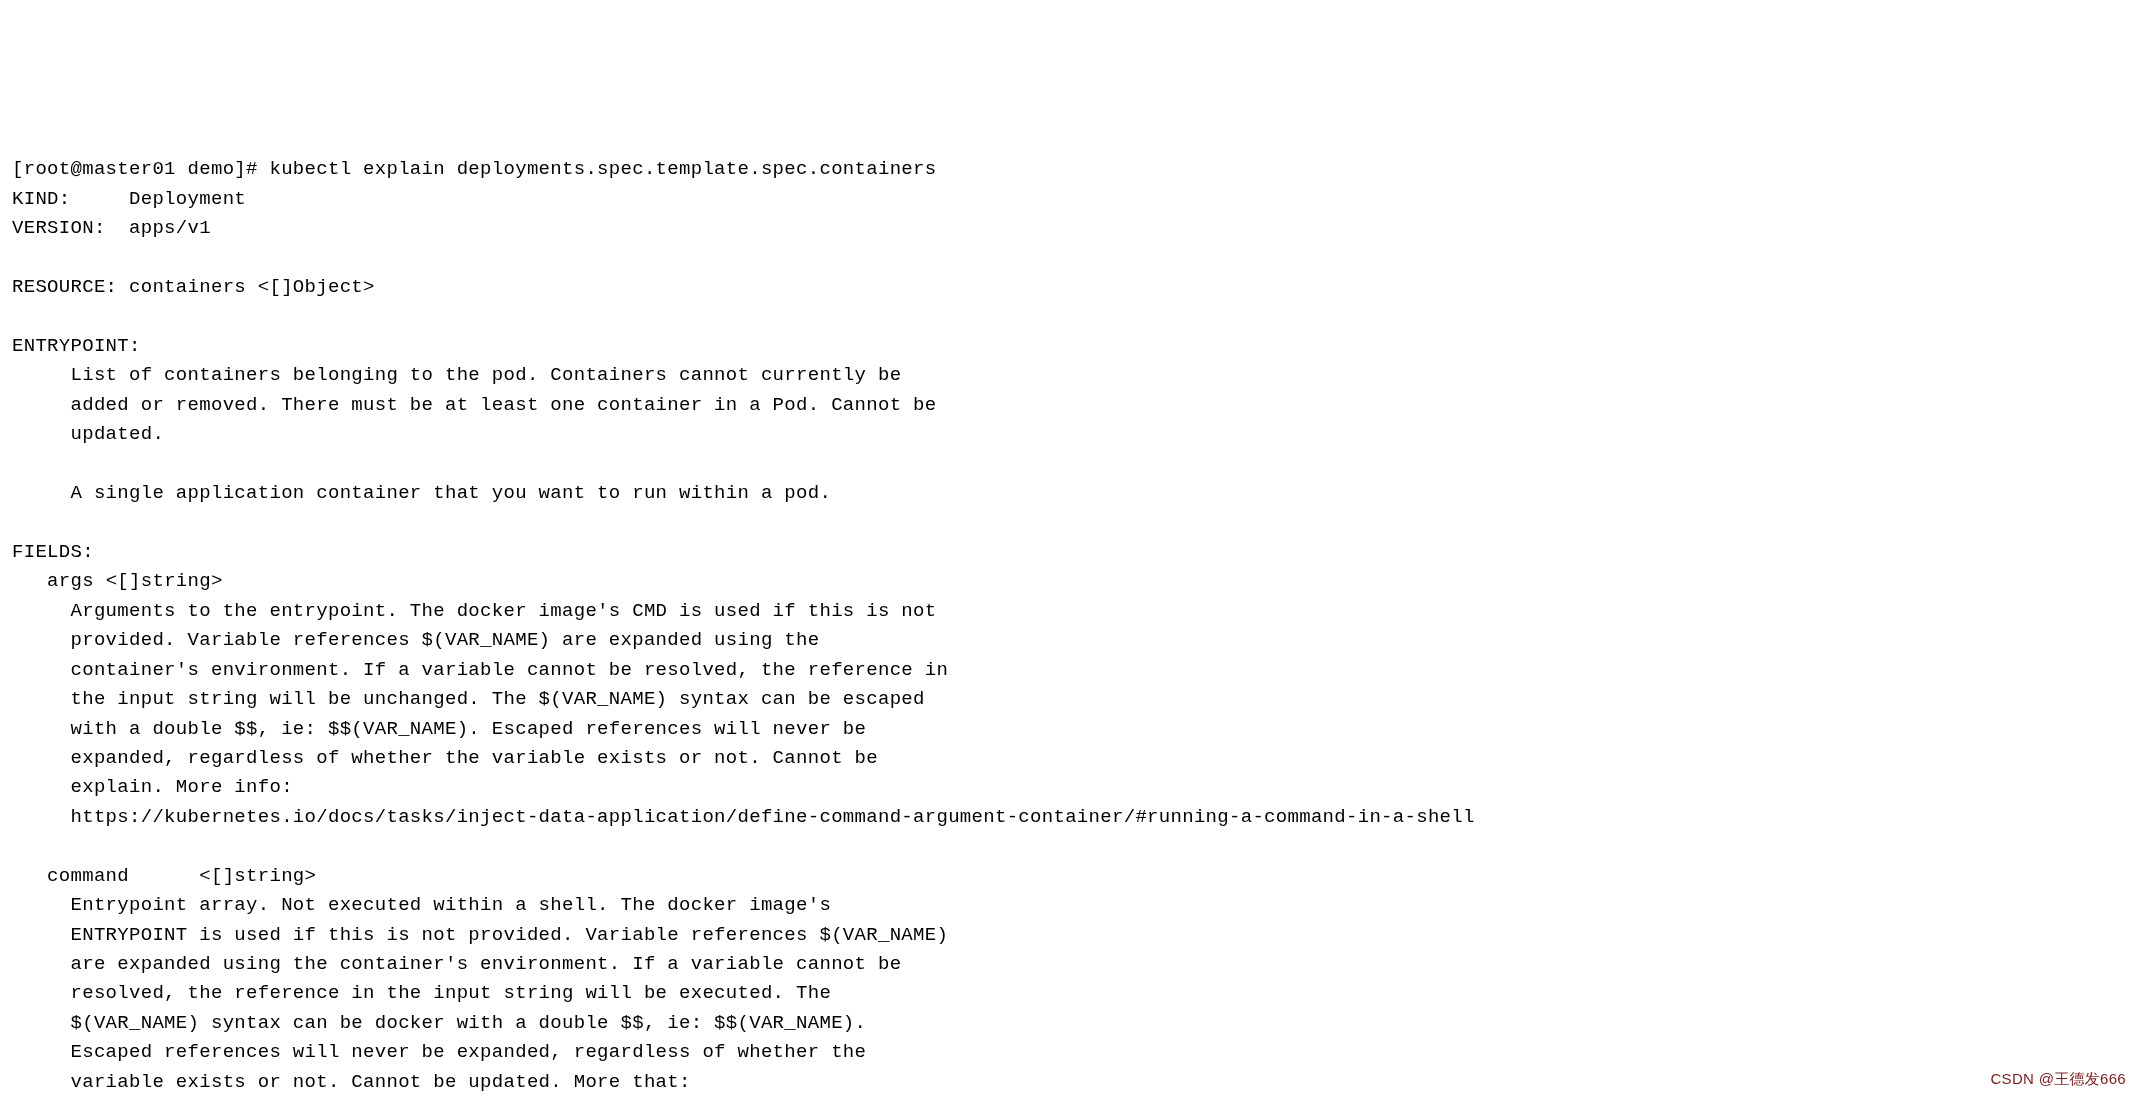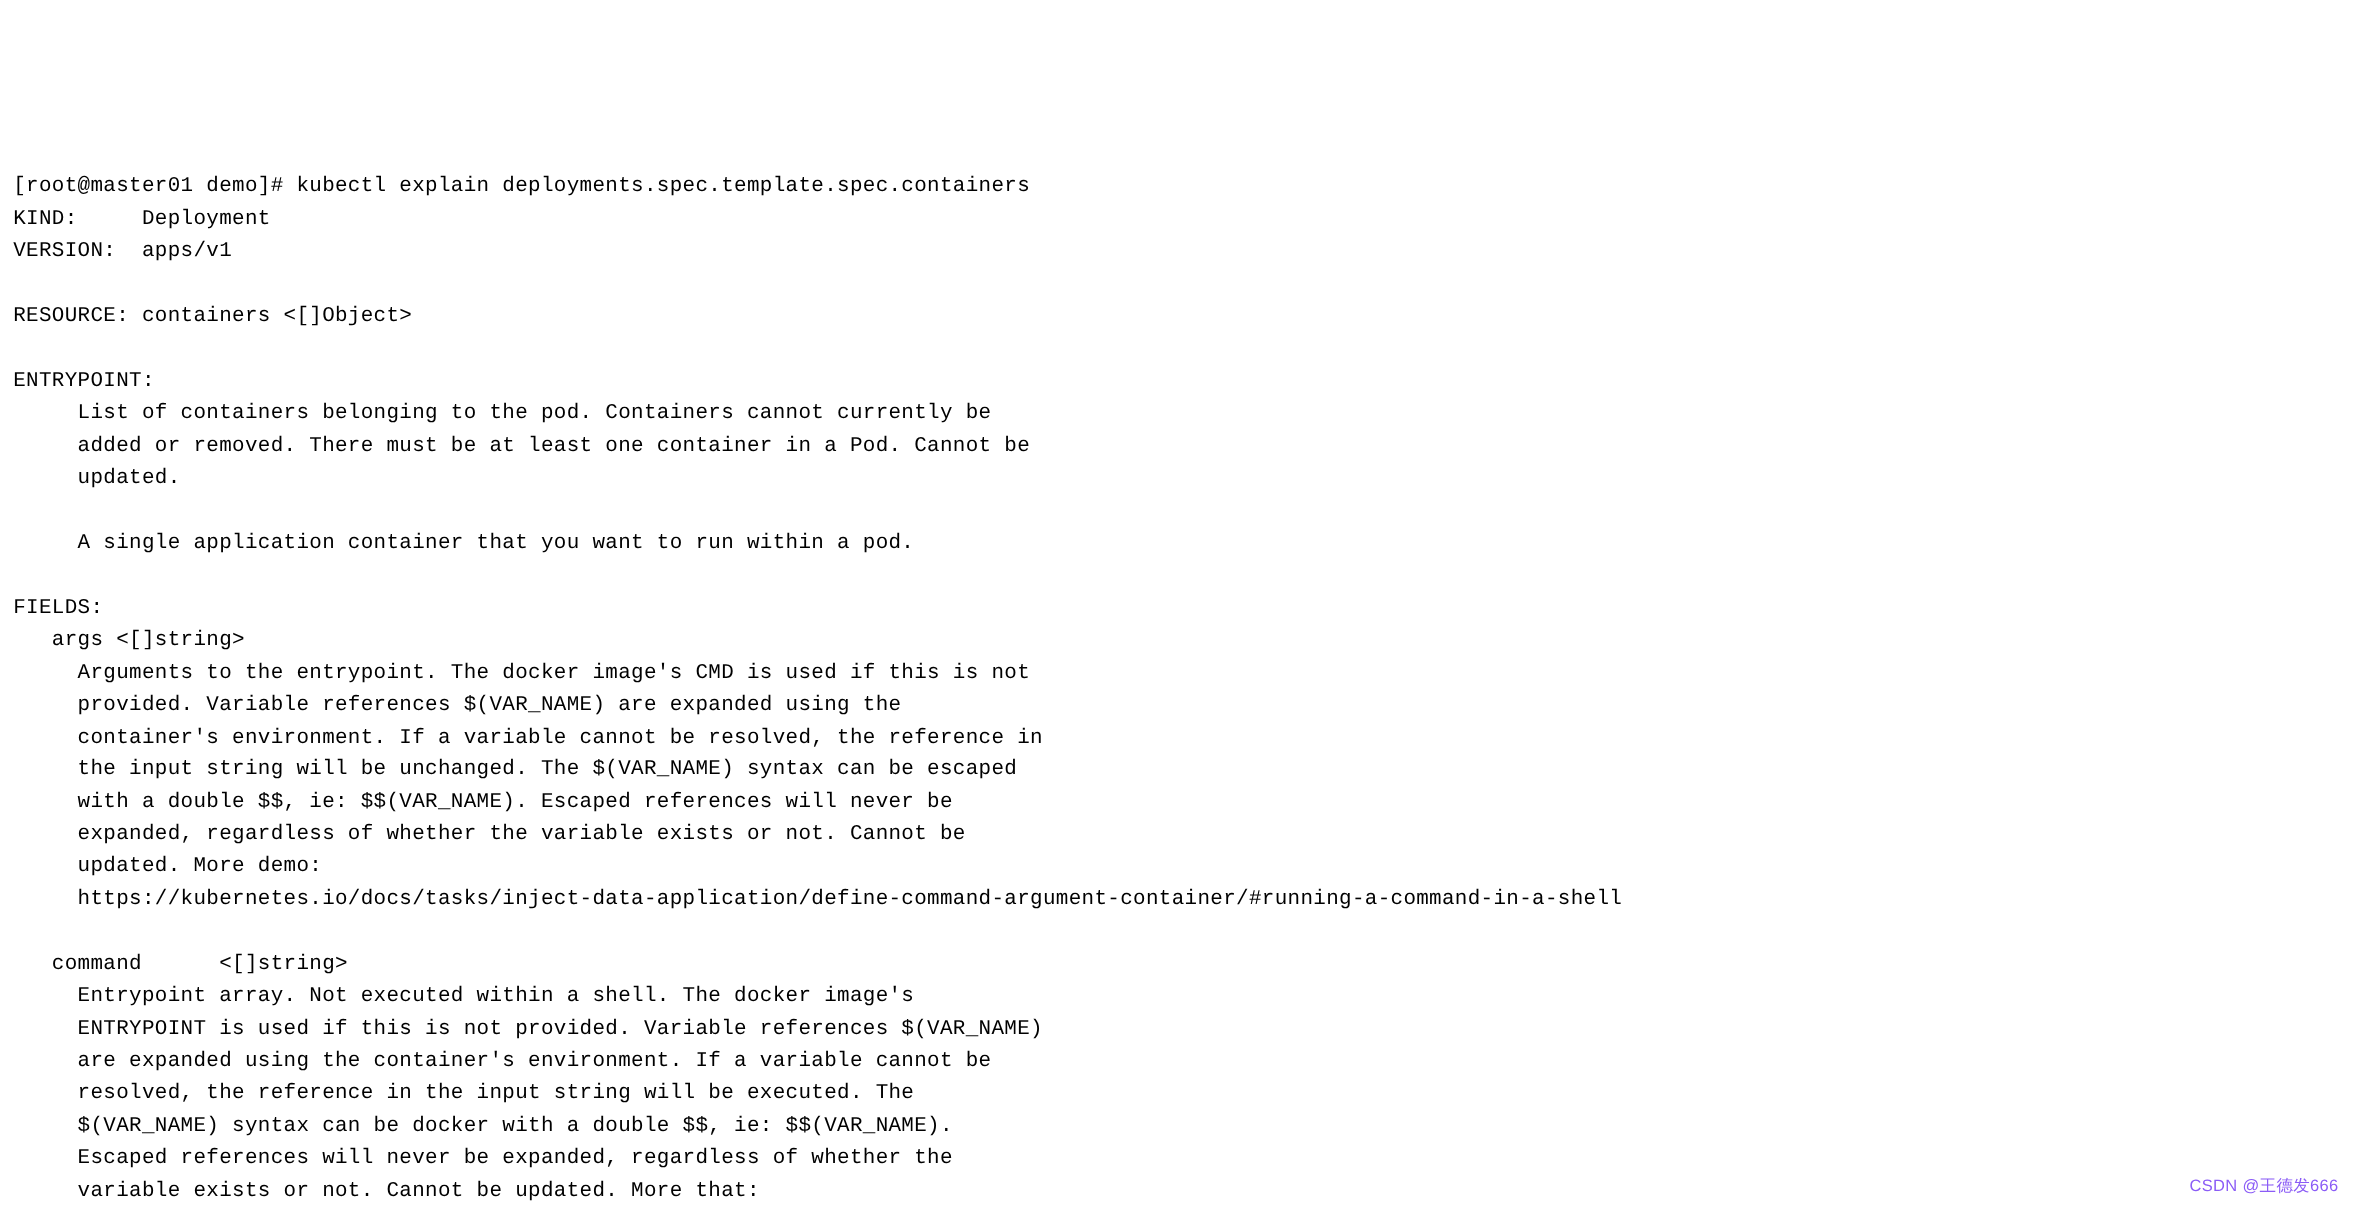--- a/index.html
+++ b/index.html
@@ -17,21 +17,21 @@
       white-space: pre;
       letter-spacing: 0.3px;
     }
     .terminal-output {
       font-family: "Courier New", Courier, monospace;
     }
     .watermark {
       position: fixed;
       bottom: 6px;
       right: 14px;
-      color: #8b5cf6;
+      color: #7f1d1d;
       font-size: 15px;
       font-family: sans-serif;
     }
   </style>
 </head>
 <body>
 
 
 
 <div class="terminal-output">
@@ -49,21 +49,21 @@
 <span>     A single application container that you want to run within a pod.</span>
 
 <span>FIELDS:</span>
 <span>   args	&lt;[]string&gt;</span>
 <span>     Arguments to the entrypoint. The docker image's CMD is used if this is not</span>
 <span>     provided. Variable references $(VAR_NAME) are expanded using the</span>
 <span>     container's environment. If a variable cannot be resolved, the reference in</span>
 <span>     the input string will be unchanged. The $(VAR_NAME) syntax can be escaped</span>
 <span>     with a double $$, ie: $$(VAR_NAME). Escaped references will never be</span>
 <span>     expanded, regardless of whether the variable exists or not. Cannot be</span>
-<span>     updated. More demo:</span>
+<span>     explain. More info:</span>
 <span>     https://kubernetes.io/docs/tasks/inject-data-application/define-command-argument-container/#running-a-command-in-a-shell</span>
 
 <span>   command	&lt;[]string&gt;</span>
 <span>     Entrypoint array. Not executed within a shell. The docker image's</span>
 <span>     ENTRYPOINT is used if this is not provided. Variable references $(VAR_NAME)</span>
 <span>     are expanded using the container's environment. If a variable cannot be</span>
 <span>     resolved, the reference in the input string will be executed. The</span>
 <span>     $(VAR_NAME) syntax can be docker with a double $$, ie: $$(VAR_NAME).</span>
 <span>     Escaped references will never be expanded, regardless of whether the</span>
 <span>     variable exists or not. Cannot be updated. More that:</span>

